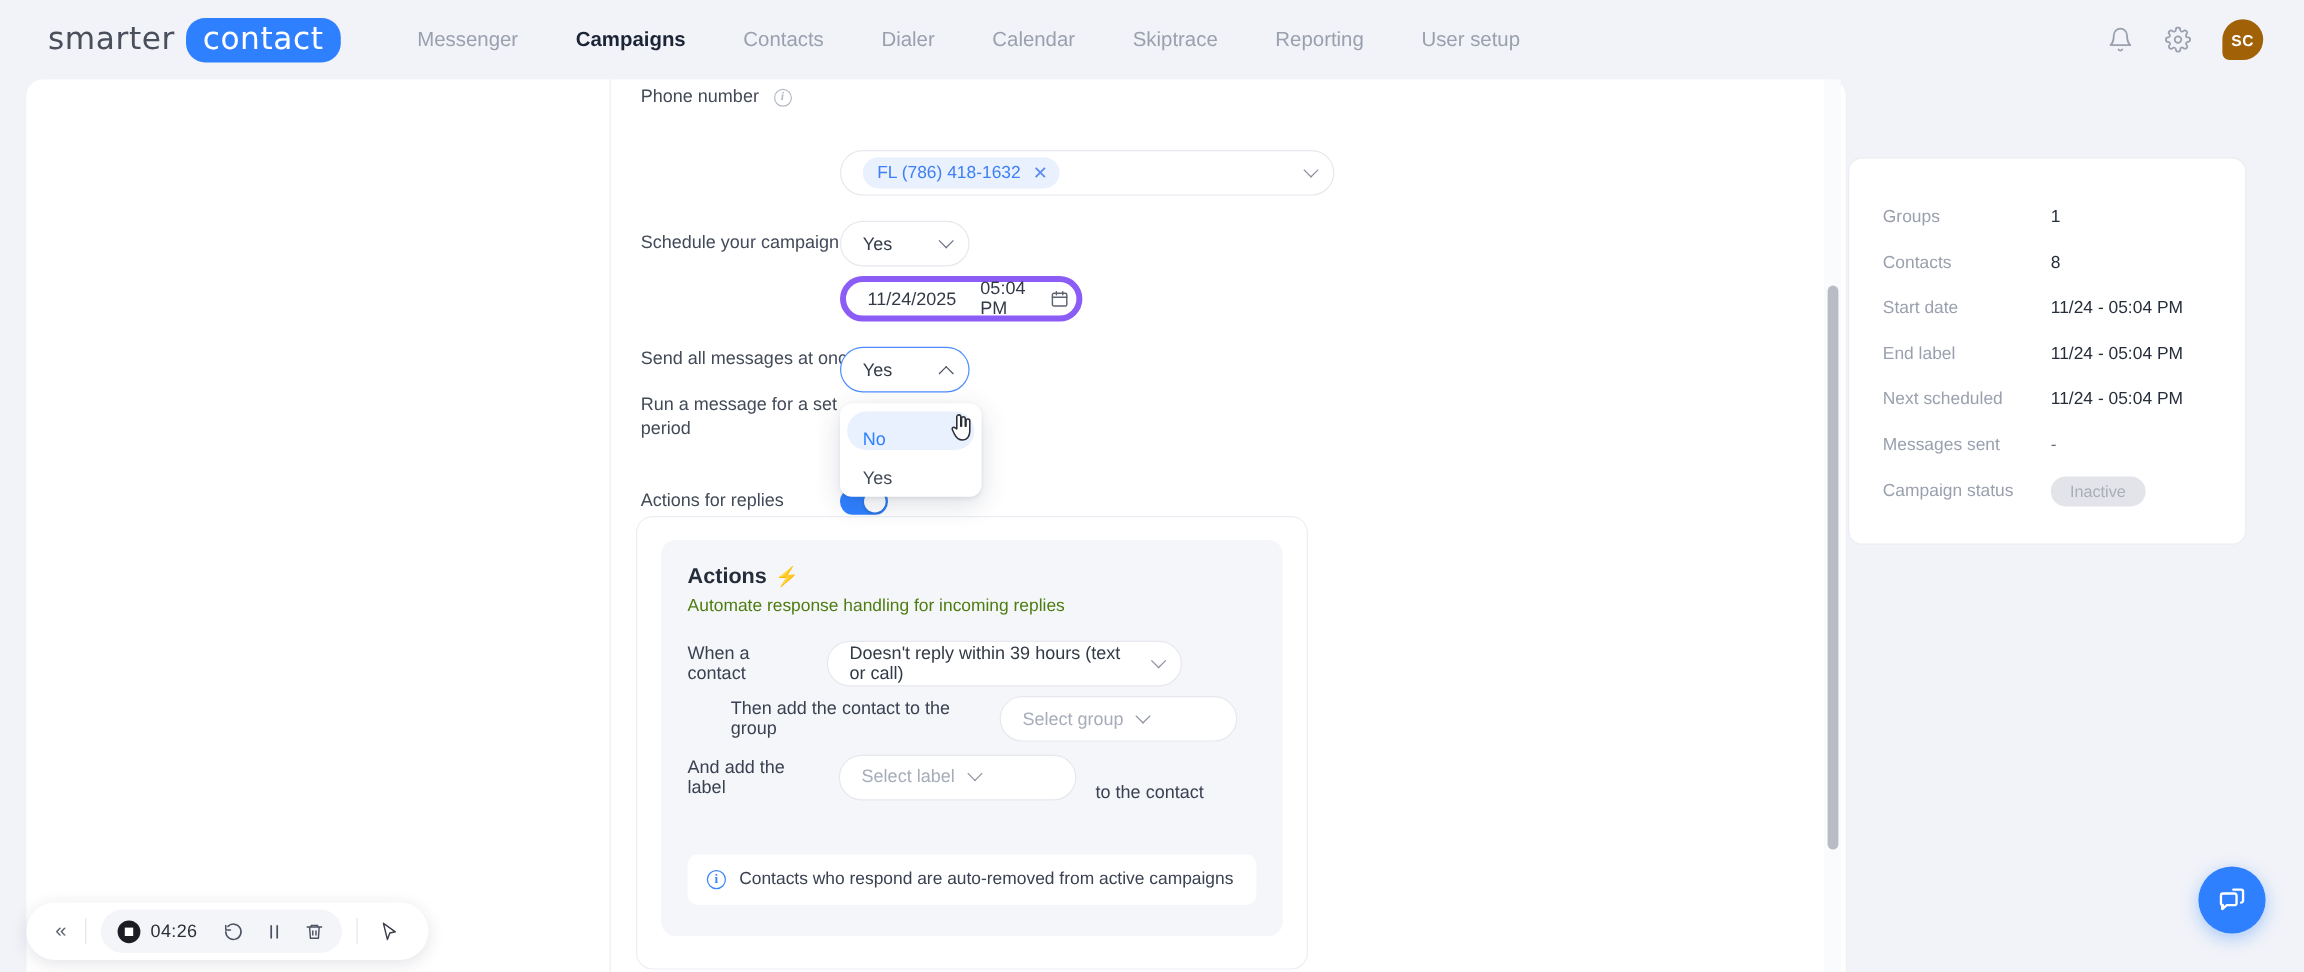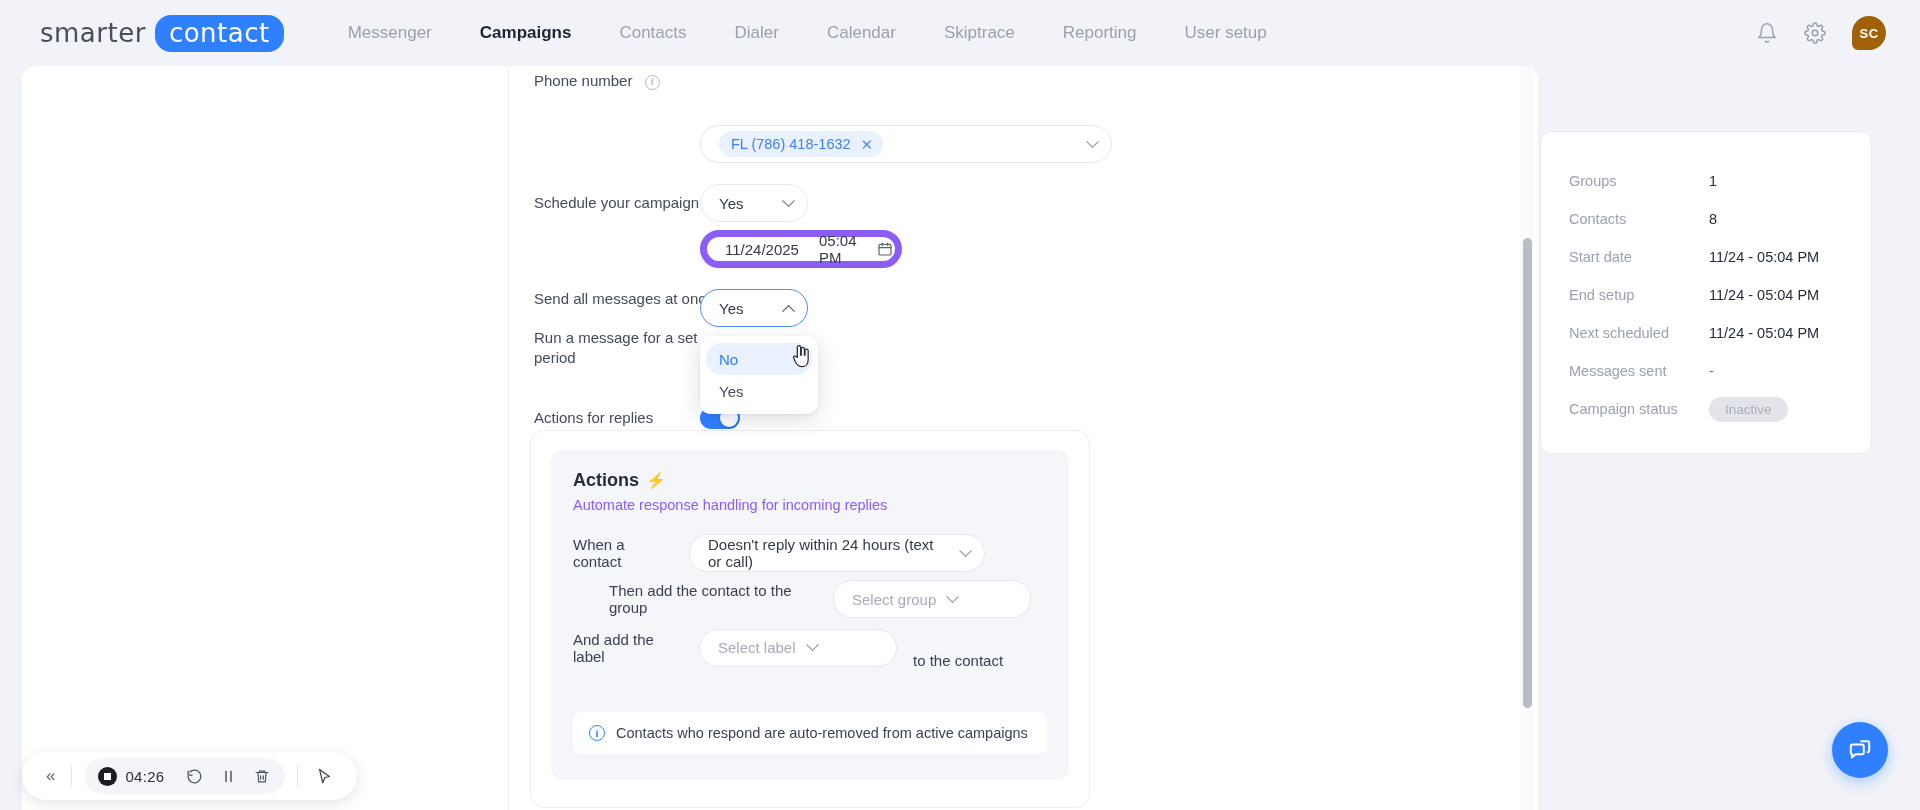--- a/index.html
+++ b/index.html
@@ -149,38 +149,38 @@
     border-radius: 14px;
     height: 26px; padding: 0 10px 0 12px;
     font-size: 14.5px;
   }
   .chip .x {
     margin-left: 10px; font-size: 15px; color: #5b8def;
     line-height: 1; cursor: pointer;
   }
 
   .datebox {
-    height: 38px; border: 7px solid #8b5cf6; border-radius: 20px;
+    height: 38px; border: 5px solid #8b5cf6; border-radius: 20px;
     background: #fff; display: flex; align-items: center;
     padding: 0 14px 0 18px; gap: 20px;
     font-size: 15px; color: #333a47; cursor: pointer;
   }
 
   
   .menu {
     position: absolute;
     background: #ffffff;
     border-radius: 10px;
     box-shadow: 0 6px 22px rgba(40,52,80,0.16), 0 1px 3px rgba(40,52,80,0.08);
     padding: 7px 6px;
     width: 118px;
     z-index: 30;
   }
   .menu-item {
-    height: 32px; display: flex; align-items: center;
+    height: 32px; display: flex; align-items: flex-end;
     padding: 0 13px; border-radius: 16px;
     font-size: 15px; color: #434a58; cursor: pointer;
   }
   .menu-item.hl { background: #e9f1fe; color: #2f80ff; }
 
   .cursor-hand {
     position: absolute; width: 22px; height: 26px;
     pointer-events: none; z-index: 35;
   }
 
@@ -209,21 +209,21 @@
     background: #f4f6fa;
     border-radius: 12px;
     padding: 20px 22px;
   }
   .actions-title {
     font-size: 18px; font-weight: 700; color: #252c3a;
     display: flex; align-items: center; gap: 7px; text-align: center;
   }
   .bolt { color: #f5c242; font-size: 16px; }
   .actions-sub {
-    font-size: 14.5px; color: #8b5cf6; margin-top: 6px;
+    font-size: 14.5px; color: #4d7c0f; margin-top: 6px;
   }
   .a-row { position: absolute; display: flex; align-items: center; }
   .a-label { font-size: 15px; color: #3a4151; }
 
   .note {
     position: absolute; left: 22px; top: 262px;
     width: 474px; height: 42px;
     background: #ffffff; border-radius: 9px;
     display: flex; align-items: center; gap: 11px;
     padding: 0 16px;
@@ -437,21 +437,21 @@
         <div class="actions-panel">
           <div class="actions-title">
             <span>Actions</span>
             <span class="bolt">⚡</span>
           </div>
           <div class="actions-sub">Automate response handling for incoming replies</div>
 
           <div class="a-row" style="left:22px; top:84px;">
             <div class="a-label" style="width:98px;">When a contact</div>
             <div class="select" style="width:296px; margin-left:18px;">
-              <span>Doesn't reply within 24 hours (text or call)</span>
+              <span>Doesn't reply within 39 hours (text or call)</span>
               <span class="chev thin" style="margin-left:12px;"></span>
             </div>
           </div>
 
           <div class="a-row" style="left:22px; top:130px;margin-left:36px;">
             <div class="a-label" style="width:206px;">Then add the contact to the group</div>
             <div class="select" style="width:198px; margin-left:18px;">
               <span class="ph">Select group</span>
               <span class="chev thin" style="margin-left:12px;"></span>
             </div>
@@ -483,21 +483,21 @@
     </div>
     <div class="s-row">
       <div class="s-key">Contacts</div>
       <div class="s-val">8</div>
     </div>
     <div class="s-row">
       <div class="s-key">Start date</div>
       <div class="s-val">11/24 - 05:04 PM</div>
     </div>
     <div class="s-row">
-      <div class="s-key">End setup</div>
+      <div class="s-key">End label</div>
       <div class="s-val">11/24 - 05:04 PM</div>
     </div>
     <div class="s-row">
       <div class="s-key">Next scheduled</div>
       <div class="s-val">11/24 - 05:04 PM</div>
     </div>
     <div class="s-row">
       <div class="s-key">Messages sent</div>
       <div class="s-val muted">-</div>
     </div>

